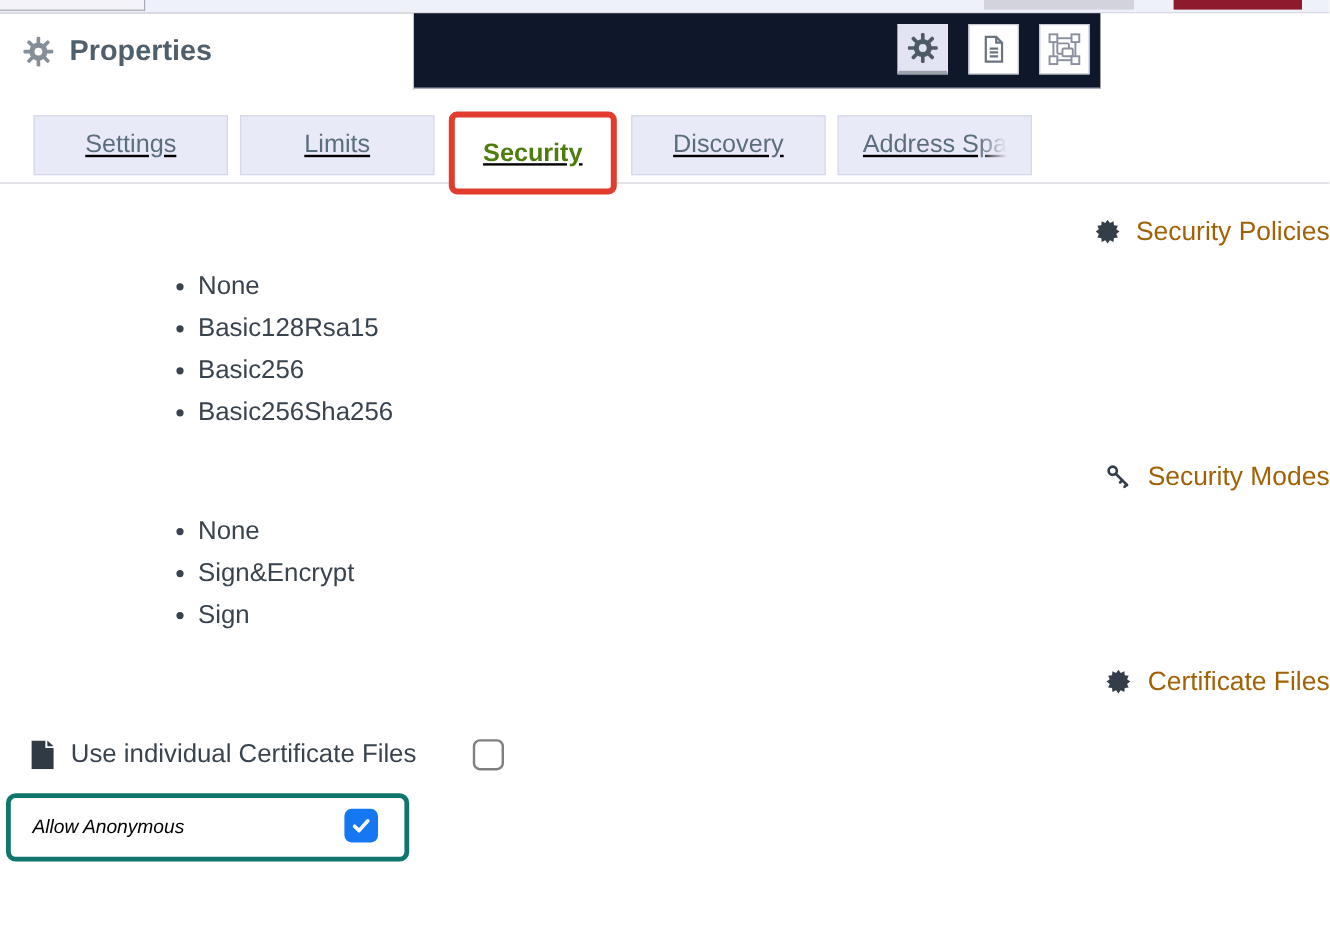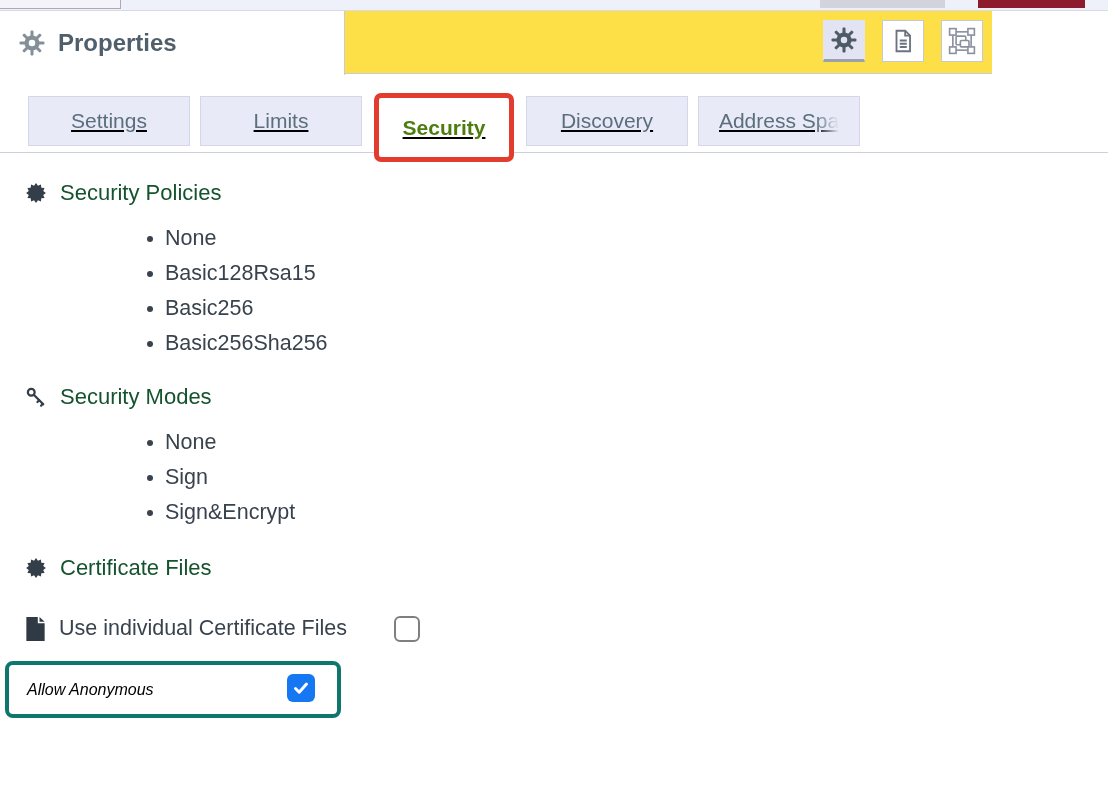--- a/index.html
+++ b/index.html
@@ -8,21 +8,21 @@
 
   
   .top-strip{position:absolute;left:0;top:0;width:1108px;height:10px;
              background:#eef0fa;border-bottom:1px solid #d9dae3;}
   .ts-left{position:absolute;left:0;top:0;width:120px;height:8px;background:#f3f3f9;
            border-right:1px solid #a9aab6;border-bottom:1px solid #a9aab6;}
   .ts-gray{position:absolute;left:820px;top:0;width:125px;height:8px;background:#d2d3dc;}
   .ts-red{position:absolute;left:978px;top:0;width:107px;height:8px;background:#8e1b2d;}
 
   
-  .header{position:absolute;left:0;top:11px;width:992px;height:63px;background:#fde047;
+  .header{position:absolute;left:0;top:11px;width:917px;height:63px;background:#0f172a;
           border-bottom:1px solid #c9cad4;box-sizing:border-box;}
   .props-tab{position:absolute;left:0;top:0;width:345px;height:64px;background:#fff;
              border-right:1px solid #c9cad4;display:flex;align-items:center;gap:13px;
              padding-left:19px;box-sizing:border-box;z-index:2;}
   .props-title{font-size:24px;font-weight:bold;color:#4f5f6b;}
   .toolbar{position:absolute;right:9px;top:9px;display:flex;gap:17px;z-index:3;}
   .tool-btn{width:42px;height:42px;background:#fff;border:1px solid #c6c8d2;
             display:flex;align-items:center;justify-content:center;box-sizing:border-box;cursor:pointer;}
   .tool-btn.active{background:#e2e3f3;border:1px solid #e2e3f3;border-bottom:3px solid #9aa1ab;}
 
@@ -38,21 +38,21 @@
        -webkit-mask-image:linear-gradient(90deg,#000 80%,transparent 100%);
                mask-image:linear-gradient(90deg,#000 80%,transparent 100%);}
   .red-wrap{position:relative;top:-3px;margin:0 2px 0 2px;width:140px;height:69px;
             border:5px solid #e23c2e;border-radius:7px;background:#fff;box-sizing:border-box;
             display:flex;align-items:center;justify-content:center;z-index:3;}
   .tab.active{width:128px;height:57px;background:#fff;border:none;font-weight:bold;color:#4d7c0f;}
 
   
   .content{position:absolute;left:0;top:162px;width:1108px;bottom:0;
            padding-left:25px;box-sizing:border-box;background:#fff;}
-  .sec-head{display:flex;align-items:center;gap:13px;font-size:22px;color:#14532d;height:28px;}
+  .sec-head{display:flex;align-items:center;gap:13px;font-size:22px;color:#a16207;height:28px;justify-content:flex-end;}
   .mt1{margin-top:17px;} .mt2{margin-top:22px;} .mt3{margin-top:24px;}
   ul.bullets{list-style:none;margin:14px 0 0;padding:0;}
   ul.bullets li{height:35px;display:flex;align-items:center;padding-left:140px;
                 font-size:21.5px;color:#39434e;position:relative;}
   ul.bullets li::before{content:"";position:absolute;left:122px;top:15px;width:6px;height:6px;
                         border-radius:50%;background:#39434e;}
   .cb-row{display:flex;align-items:center;gap:13px;font-size:21.5px;color:#39434e;}
   .row-individual{margin-top:29px;height:35px;}
   .checkbox{width:26px;height:26px;border:2px solid #7f7f7f;border-radius:6px;
             box-sizing:border-box;background:#fff;cursor:pointer;}
@@ -188,22 +188,22 @@
         <circle cx="5.7" cy="5.7" r="3.1"></circle>
         <path d="M8.2 8.2 L16.6 16.6"></path>
         <path d="M12.9 12.9 L11.3 14.6"></path>
         <path d="M16.2 16.2 L14.6 17.9"></path>
       </svg>
     </span>
     <span>Security Modes</span>
   </div>
   <ul class="bullets">
     <li>None</li>
+    <li>Sign&amp;Encrypt</li>
     <li>Sign</li>
-    <li>Sign&amp;Encrypt</li>
   </ul>
 
   <div class="sec-head mt3">
     <span class="ic">
       <svg width="22" height="22" viewBox="0 0 20 20" fill="#343e49">
         <polygon points="19,10 16.57,11.76 17.79,14.5 14.81,14.81 14.5,17.79 11.76,16.57 10,19 8.24,16.57 5.5,17.79 5.19,14.81 2.21,14.5 3.43,11.76 1,10 3.43,8.24 2.21,5.5 5.19,5.19 5.5,2.21 8.24,3.43 10,1 11.76,3.43 14.5,2.21 14.81,5.19 17.79,5.5 16.57,8.24"></polygon>
       </svg>
     </span>
     <span>Certificate Files</span>
   </div>

